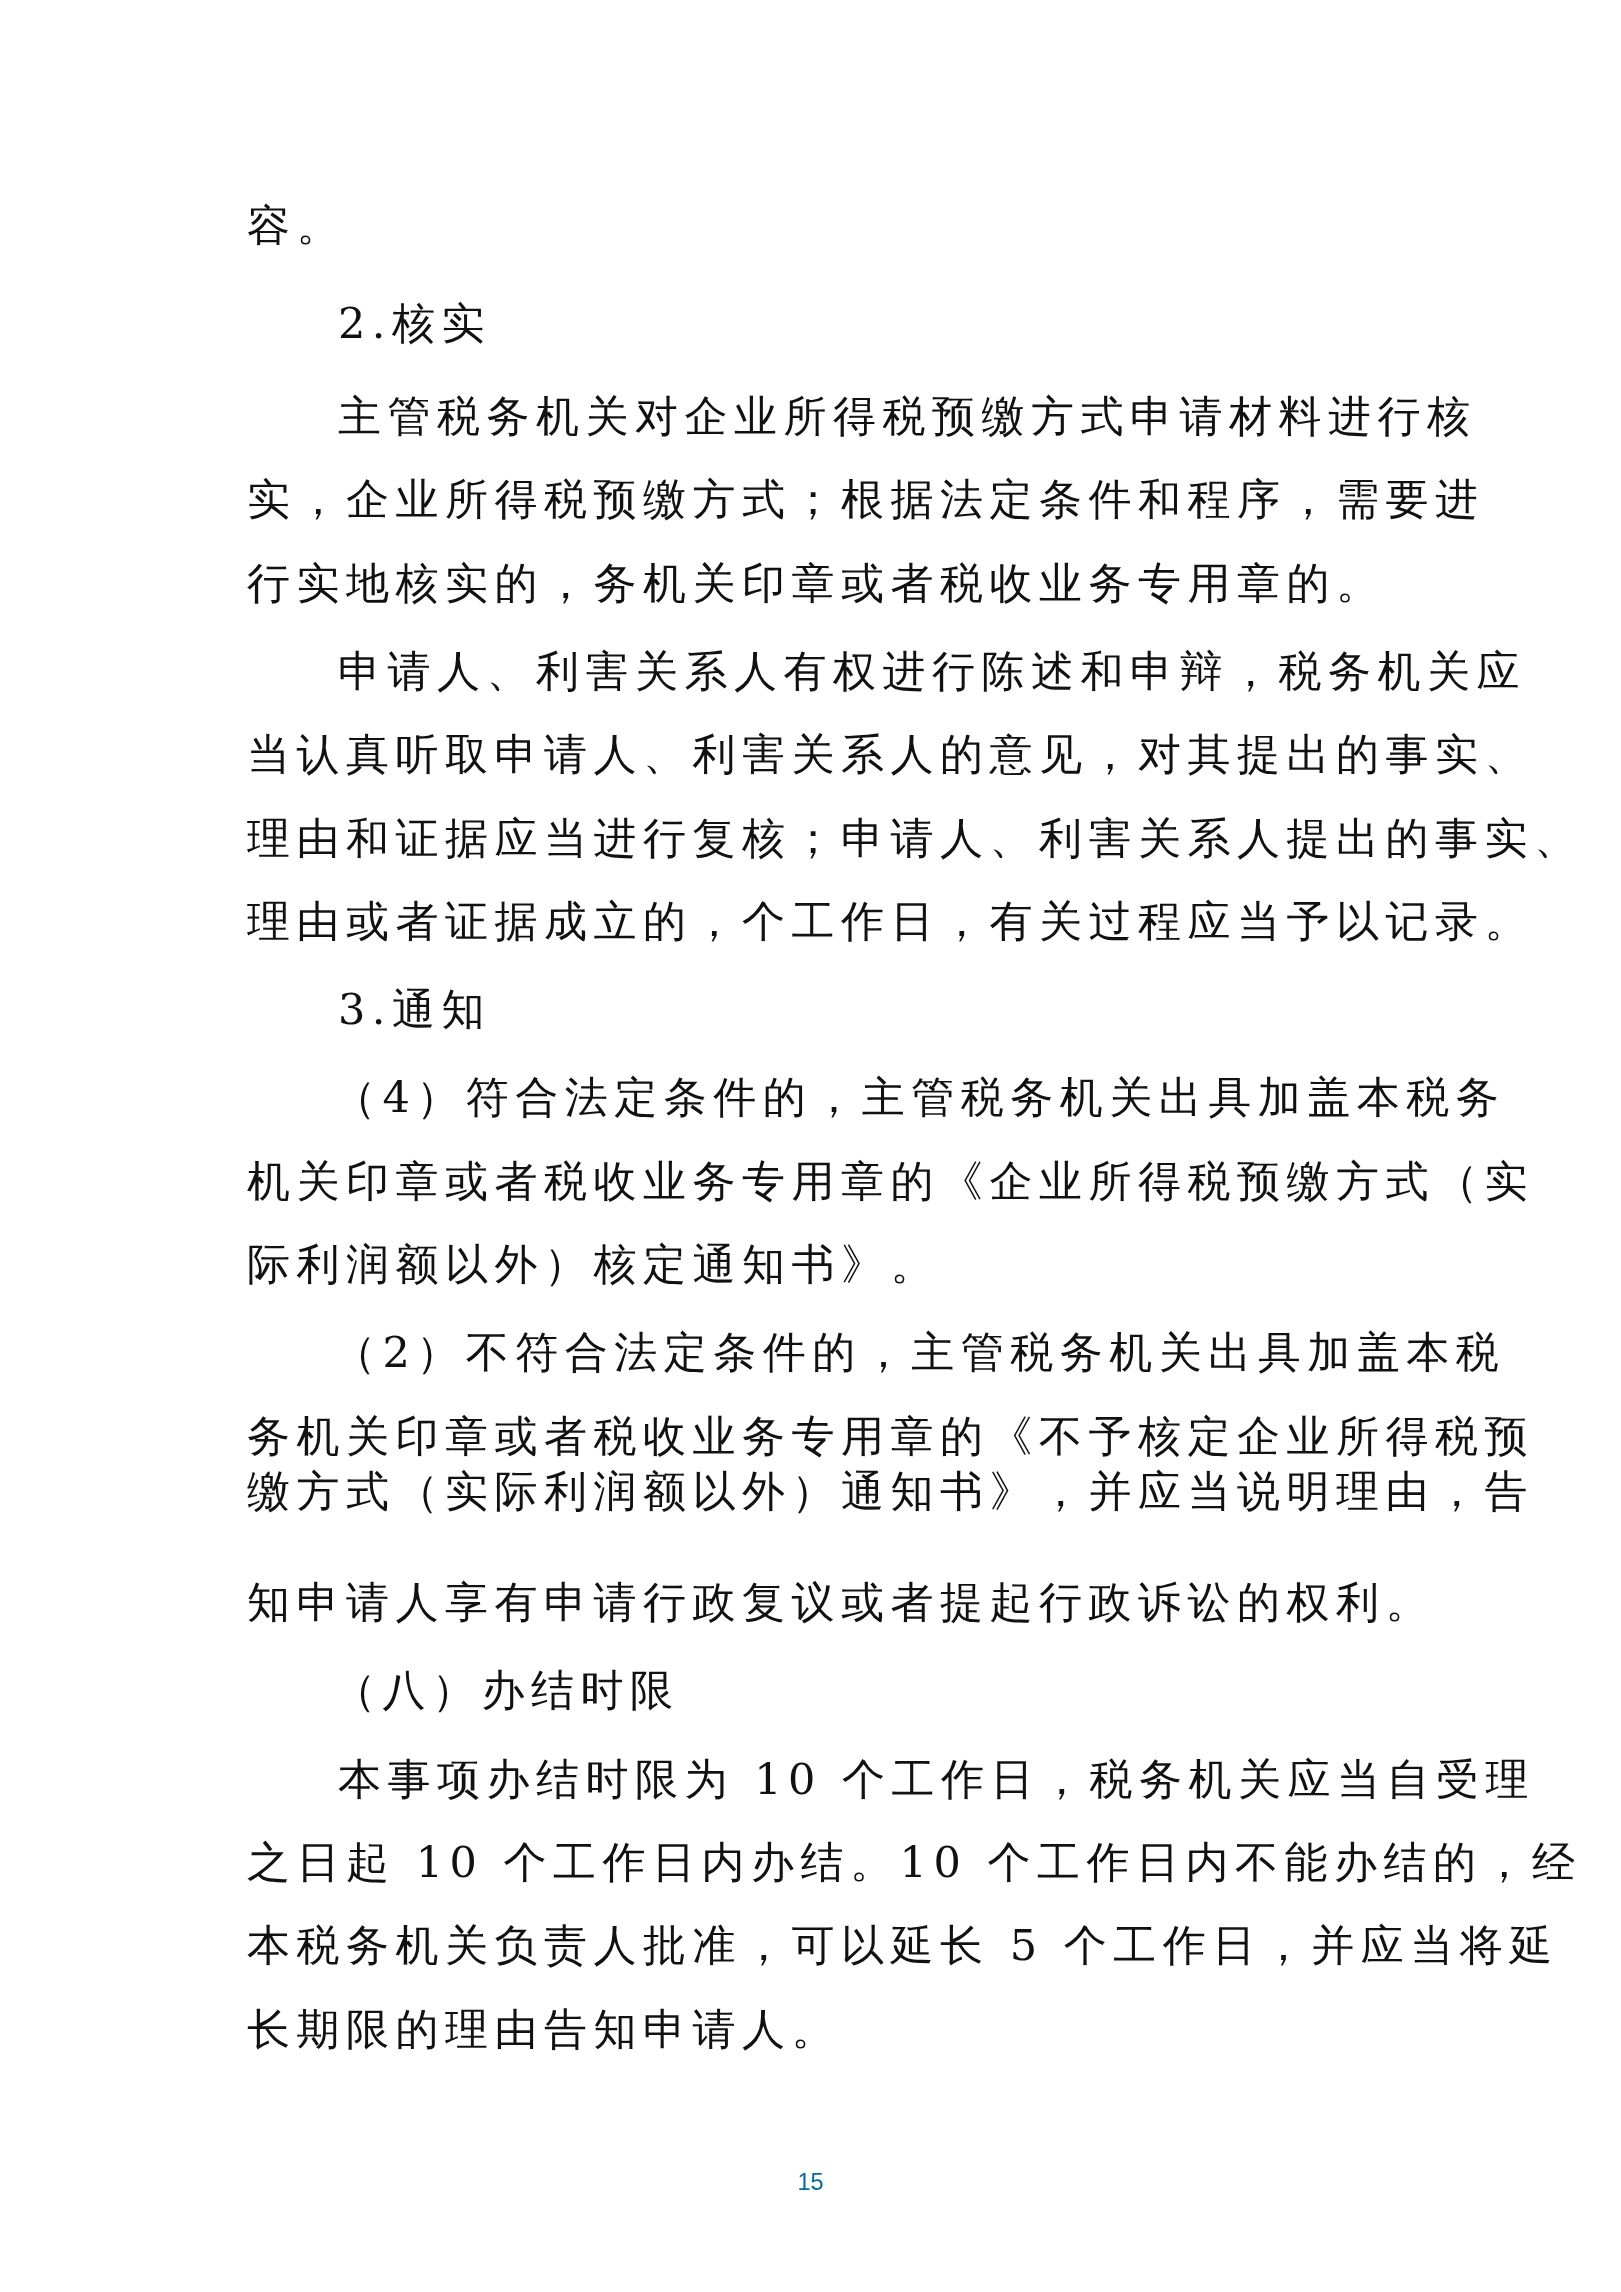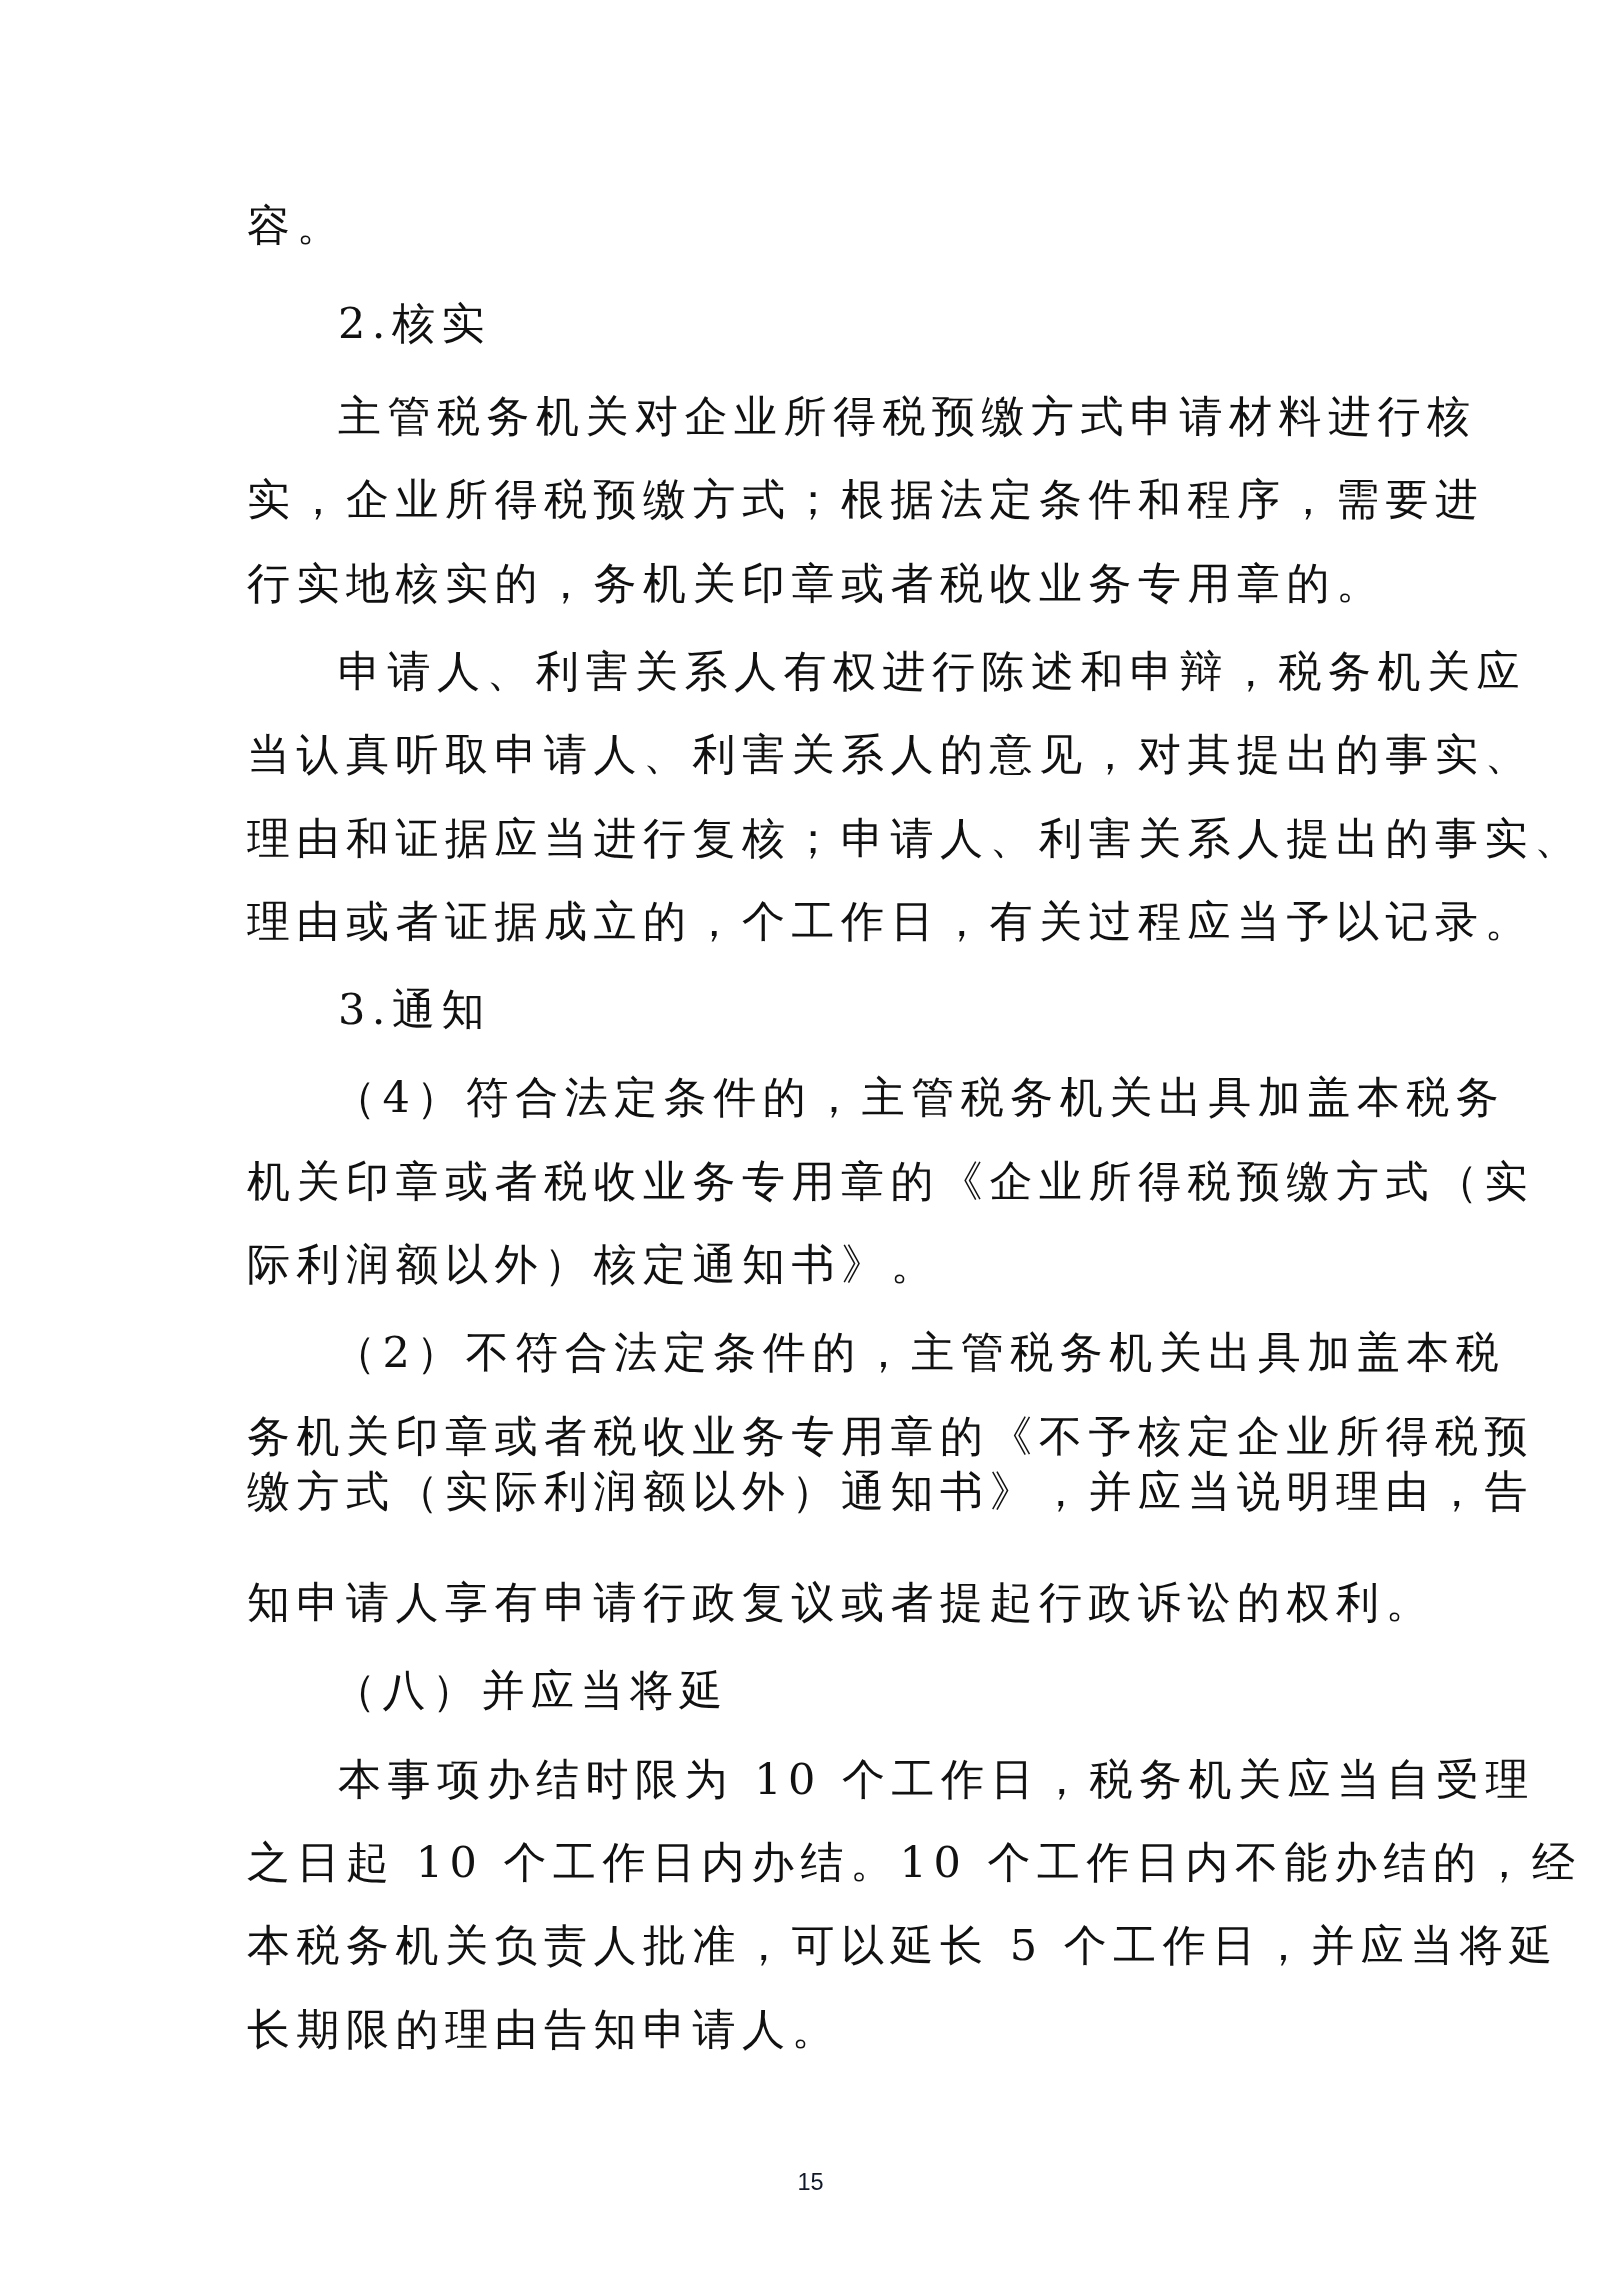--- a/index.html
+++ b/index.html
@@ -4,21 +4,21 @@
 <style>
   html, body { margin: 0; padding: 0; background: #ffffff; }
   body { width: 1621px; height: 2293px; position: relative; overflow: hidden;
          font-family: "DejaVu Serif", "Liberation Serif", serif; color: #111111; }
   .page { position: absolute; left: 0; top: 0; width: 1621px; height: 2293px; background: #ffffff; }
   .line { position: absolute; left: 247px; width: 1137px; font-size: 43px; line-height: 59px;
           white-space: nowrap; letter-spacing: 6.5px; }
   .indent { left: 338px; }
   .heading-paren { left: 333px; }
   .page-number { position: absolute; top: 2169px; left: 0; width: 1621px; text-align: center;
-                 font-family: "Liberation Sans", "DejaVu Sans", sans-serif; font-size: 23.5px; color: #0f172a; }
+                 font-family: "Liberation Sans", "DejaVu Sans", sans-serif; font-size: 23.5px; color: #0369a1; }
 </style>
 </head>
 <body>
 
 <div class="page">
   <div class="line" style="top:196px">容。</div>
   <div class="line indent" style="top:294px">2.核实</div>
   <div class="line indent" style="top:387px">主管税务机关对企业所得税预缴方式申请材料进行核</div>
   <div class="line" style="top:470px">实，企业所得税预缴方式；根据法定条件和程序，需要进</div>
   <div class="line" style="top:554px">行实地核实的，务机关印章或者税收业务专用章的。</div>
@@ -27,21 +27,21 @@
   <div class="line" style="top:809px">理由和证据应当进行复核；申请人、利害关系人提出的事实、</div>
   <div class="line" style="top:892px">理由或者证据成立的，个工作日，有关过程应当予以记录。</div>
   <div class="line indent" style="top:980px">3.通知</div>
   <div class="line heading-paren" style="top:1068px">（4）符合法定条件的，主管税务机关出具加盖本税务</div>
   <div class="line" style="top:1152px">机关印章或者税收业务专用章的《企业所得税预缴方式（实</div>
   <div class="line" style="top:1235px">际利润额以外）核定通知书》。</div>
   <div class="line heading-paren" style="top:1323px">（2）不符合法定条件的，主管税务机关出具加盖本税</div>
   <div class="line" style="top:1407px">务机关印章或者税收业务专用章的《不予核定企业所得税预</div>
   <div class="line" style="top:1462px">缴方式（实际利润额以外）通知书》，并应当说明理由，告</div>
   <div class="line" style="top:1573px">知申请人享有申请行政复议或者提起行政诉讼的权利。</div>
-  <div class="line heading-paren" style="top:1661px">（八）并应当将延</div>
+  <div class="line heading-paren" style="top:1661px">（八）办结时限</div>
   <div class="line indent" style="top:1750px">本事项办结时限为 10 个工作日，税务机关应当自受理</div>
   <div class="line" style="top:1833px">之日起 10 个工作日内办结。10 个工作日内不能办结的，经</div>
   <div class="line" style="top:1916px">本税务机关负责人批准，可以延长 5 个工作日，并应当将延</div>
   <div class="line" style="top:2000px">长期限的理由告知申请人。</div>
 
   <div class="page-number">15</div>
 </div>
 
 
 </body></html>

